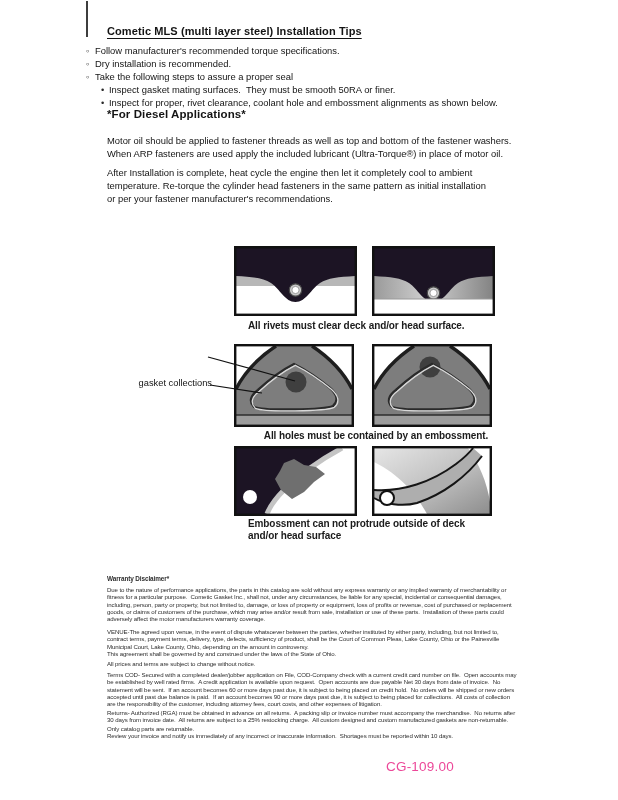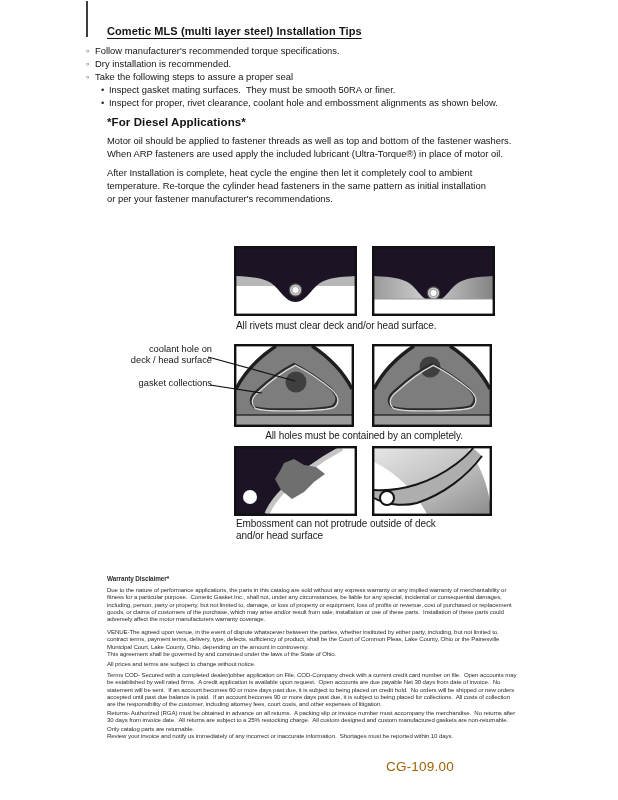--- a/index.html
+++ b/index.html
@@ -14,27 +14,27 @@
          letter-spacing:.1px;text-decoration:underline;text-underline-offset:2.5px;}
   .bullets{position:absolute;left:86px;top:44px;font-size:9.4px;line-height:13px;}
   .brow{display:flex;align-items:flex-start;}
   .mk{width:9px;flex:0 0 9px;text-align:left;color:#2a2a2a;}
   .sub{margin-left:15px;}
   .sub .mk{width:8px;flex:0 0 8px;}
   .h2{position:absolute;left:107px;margin:0;font-size:11.5px;font-weight:bold;letter-spacing:.1px;}
   .para{position:absolute;left:107px;margin:0;font-size:9.4px;line-height:13.2px;width:440px;}
   .figlabel{position:absolute;font-size:13px;font-weight:bold;letter-spacing:.6px;
             color:#1b1b1b;margin-top:22px;}
-  .figcap{position:absolute;font-size:10px;font-weight:normal;letter-spacing:-.1px;color:#1b1b1b;line-height:12px;}
+  .figcap{position:absolute;font-size:10px;font-weight:bold;letter-spacing:-.1px;color:#1b1b1b;line-height:12px;margin-left:12px;}
   .sidelabel{position:absolute;font-size:9.3px;line-height:11px;text-align:right;color:#141414;}
   .panel{position:absolute;display:block;}
   .warr{position:absolute;left:107px;margin:0;font-size:6.1px;line-height:7.3px;
         letter-spacing:-.1px;color:#2e2e2e;width:460px;}
   .warrhead{font-weight:bold;font-size:6.4px;}
-  .footer-code{position:absolute;left:386px;top:759px;font-size:13.5px;letter-spacing:.2px;color:#a16207;}
+  .footer-code{position:absolute;left:386px;top:759px;font-size:13.5px;letter-spacing:.2px;color:#ec4899;}
   svg{display:block;}
 </style>
 </head>
 <body>
 
 <div class="page">
 
   <div class="edge-mark"></div>
 
   <h1 class="title">Cometic MLS (multi layer steel) Installation Tips</h1>
@@ -55,21 +55,21 @@
     <div class="brow sub">
       <span class="mk">•</span>
       <span class="pre">Inspect gasket mating surfaces.  They must be smooth 50RA or finer.</span>
     </div>
     <div class="brow sub">
       <span class="mk">•</span>
       <span class="pre">Inspect for proper, rivet clearance, coolant hole and embossment alignments as shown below.</span>
     </div>
   </div>
 
-  <h2 class="h2" style="top:116px;text-align:center;">*For Diesel Applications*</h2>
+  <h2 class="h2" style="top:108px;text-align:center;">*For Diesel Applications*</h2>
   <p class="para preline" style="top:134px;">Motor oil should be applied to fastener threads as well as top and bottom of the fastener washers.
 When ARP fasteners are used apply the included lubricant (Ultra-Torque®) in place of motor oil.</p>
   <p class="para preline" style="top:166px;">After Installation is complete, heat cycle the engine then let it completely cool to ambient
 temperature. Re-torque the cylinder head fasteners in the same pattern as initial installation
 or per your fastener manufacturer's recommendations.</p>
 
   <div class="figlabel" style="left:234px;top:228px;width:123px;">RIGHT</div>
   <div class="figlabel" style="left:372px;top:228px;width:123px;">WRONG</div>
 
   <svg class="panel" style="left:234px;top:246px;" width="123" height="70" viewBox="0 0 123 70">
@@ -98,22 +98,20 @@
     <rect x="2" y="53" width="119" height="15" fill="#ffffff"></rect>
     <line x1="2" y1="53" x2="121" y2="53" stroke="#9a9a9a" stroke-width="1"></line>
     <rect x="1.2" y="1.2" width="120.6" height="67.6" fill="none" stroke="#111111" stroke-width="2.4"></rect>
   </svg>
 
   <div class="figcap" style="left:236px;top:320px;">All rivets must clear deck and/or head surface.</div>
 
   <div class="figlabel" style="left:234px;top:329px;width:120px;">RIGHT</div>
   <div class="figlabel" style="left:372px;top:329px;width:120px;">WRONG</div>
 
-  <div class="sidelabel preline" style="left:100px;top:344px;width:112px;">coolant hole on
-deck / head surface</div>
   <div class="sidelabel" style="left:100px;top:378px;width:112px;">gasket collections</div>
 
   <svg class="panel" style="left:234px;top:344px;" width="120" height="83" viewBox="0 0 120 83">
     <rect x="0" y="0" width="120" height="83" fill="#7d7d7d"></rect>
     <path d="M2 2 H42 C27 12 12 25 2 45 Z" fill="#ffffff"></path>
     <path d="M118 2 H78 C93 12 108 25 118 45 Z" fill="#ffffff"></path>
     <path d="M42 2 C27 12 12 25 2 45" fill="none" stroke="#1e1e1e" stroke-width="3.4"></path>
     <path d="M78 2 C93 12 108 25 118 45" fill="none" stroke="#1e1e1e" stroke-width="3.4"></path>
     <rect x="2" y="71" width="116" height="10" fill="#9c9c9c"></rect>
     <line x1="2" y1="71" x2="118" y2="71" stroke="#2c2c2c" stroke-width="1.3"></line>
@@ -135,21 +133,21 @@
     <path d="M20 63 C15 58 16 52 24 46 C38 33 52 24 60 20 C68 24 84 34 96 44 C103 50 105 57 99 62 C90 66 30 67 20 63 Z" fill="none" stroke="#2a2a2a" stroke-width="2.4"></path>
     <path d="M20 63 C15 58 16 52 24 46 C38 33 52 24 60 20 C68 24 84 34 96 44 C103 50 105 57 99 62 C90 66 30 67 20 63 Z" transform="translate(1.3,1.3)" fill="none" stroke="#d8d8d8" stroke-width="1.3"></path>
     <rect x="1.2" y="1.2" width="117.6" height="80.6" fill="none" stroke="#111111" stroke-width="2.4"></rect>
   </svg>
 
   <svg class="abs" style="left:205px;top:348px;z-index:5;pointer-events:none;" width="100" height="52" viewBox="0 0 100 52">
     <line x1="3" y1="9" x2="90" y2="33" stroke="#111111" stroke-width="1.2"></line>
     <line x1="5" y1="37" x2="57" y2="45" stroke="#111111" stroke-width="1.2"></line>
   </svg>
 
-  <div class="figcap" style="left:234px;top:430px;width:260px;text-align:center;">All holes must be contained by an completely.</div>
+  <div class="figcap" style="left:234px;top:430px;width:260px;text-align:center;">All holes must be contained by an embossment.</div>
 
   <div class="figlabel" style="left:234px;top:432px;width:123px;">RIGHT</div>
   <div class="figlabel" style="left:372px;top:432px;width:120px;">WRONG</div>
 
   <svg class="panel" style="left:234px;top:446px;" width="123" height="70" viewBox="0 0 123 70">
     <rect x="0" y="0" width="123" height="70" fill="#ffffff"></rect>
     <path d="M2 2 H108 C86 14 64 30 50 44 C42 52 36 60 33 68 L2 68 Z" fill="#1c1424"></path>
     <path d="M108 2 C86 14 64 30 50 44 C42 52 36 60 33 68" fill="none" stroke="#c4c4c4" stroke-width="5"></path>
     <path d="M50 17 L60 13 L70 19 L82 21 L91 28 L80 36 L70 46 L58 53 L47 44 L41 33 L46 25 Z" fill="#6f6f6f"></path>
     <circle cx="16" cy="51" r="7" fill="#ffffff"></circle>

